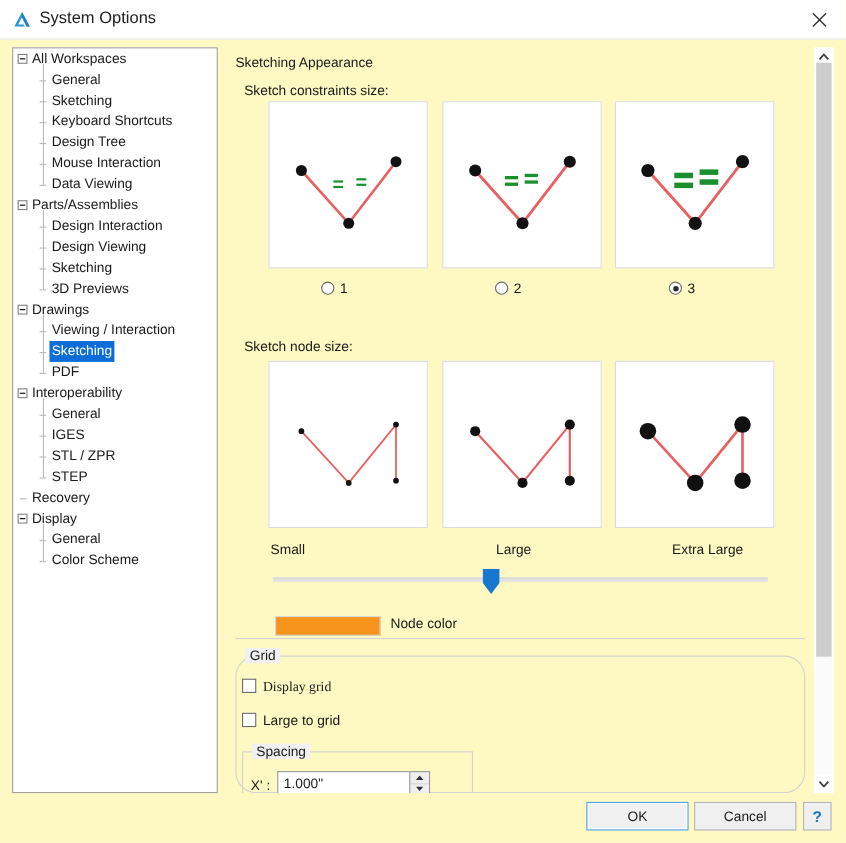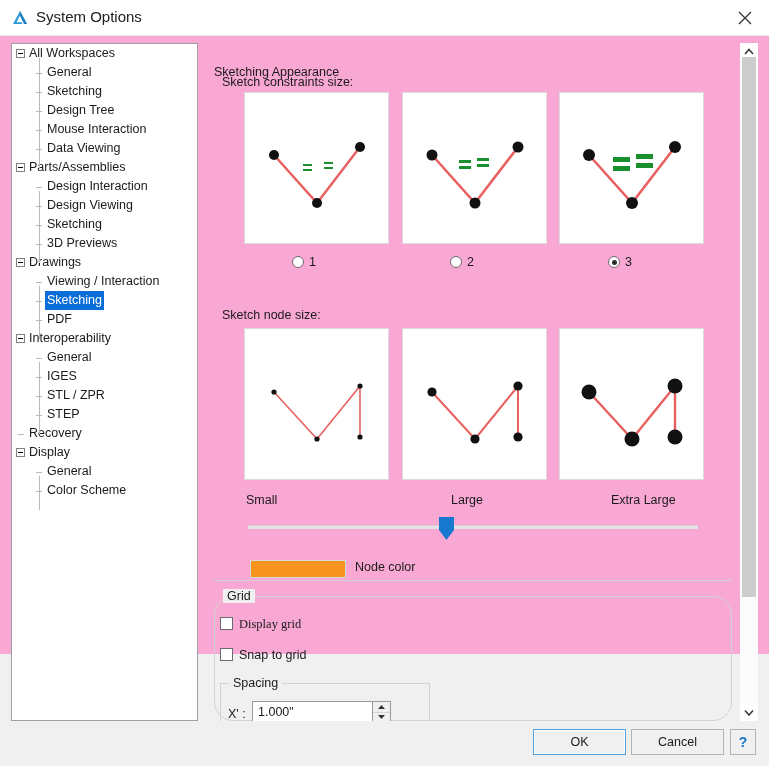--- a/index.html
+++ b/index.html
@@ -3,21 +3,21 @@
 <meta charset="utf-8">
 <style>
   html,body{margin:0;padding:0;}
   body{
     width:769px;height:766px;overflow:hidden;
     background:#f0f0f0;
     font-family:"Liberation Sans","DejaVu Sans",sans-serif;
     font-size:12.5px;color:#1a1a1a;
     -webkit-font-smoothing:antialiased;
   }
-  .window{position:relative;width:769px;height:654px;background:#f9a8d4;box-sizing:border-box;}
+  .window{position:relative;width:769px;height:766px;background:#fef9c3;box-sizing:border-box;}
 
   
   .titlebar{position:absolute;left:0;top:0;width:769px;height:36px;background:#ffffff;}
   .title-icon{position:absolute;left:10px;top:8px;width:20px;height:20px;}
   .title-text{position:absolute;left:36px;top:8px;font-size:15px;color:#202020;
               font-family:"Liberation Sans",sans-serif;white-space:nowrap;}
   .close-btn{position:absolute;right:0;top:0;width:46px;height:36px;cursor:default;}
   .close-btn svg{position:absolute;left:15px;top:11px;}
   .title-sep{position:absolute;left:0;top:35px;width:769px;height:1px;background:#e6e6e6;}
 
@@ -132,20 +132,21 @@
         <path d="M1 1 L13 13 M13 1 L1 13" stroke="#333" stroke-width="1.3" fill="none"></path>
       </svg>
     </div>
     <div class="title-sep"></div>
   </div>
 
   <div class="tree" id="tree">
       <div class="tnode root"><span class="expander"></span><span class="lbl">All Workspaces</span></div>
       <div class="tnode child"><span class="hline"></span><span class="lbl">General</span></div>
       <div class="tnode child"><span class="hline"></span><span class="lbl">Sketching</span></div>
+      <div class="tnode child"><span class="hline"></span><span class="lbl">Keyboard Shortcuts</span></div>
       <div class="tnode child"><span class="hline"></span><span class="lbl">Design Tree</span></div>
       <div class="tnode child"><span class="hline"></span><span class="lbl">Mouse Interaction</span></div>
       <div class="tnode child"><span class="hline"></span><span class="lbl">Data Viewing</span></div>
       <div class="tnode root"><span class="expander"></span><span class="lbl">Parts/Assemblies</span></div>
       <div class="tnode child"><span class="hline"></span><span class="lbl">Design Interaction</span></div>
       <div class="tnode child"><span class="hline"></span><span class="lbl">Design Viewing</span></div>
       <div class="tnode child"><span class="hline"></span><span class="lbl">Sketching</span></div>
       <div class="tnode child"><span class="hline"></span><span class="lbl">3D Previews</span></div>
       <div class="tnode root"><span class="expander"></span><span class="lbl">Drawings</span></div>
       <div class="tnode child"><span class="hline"></span><span class="lbl">Viewing / Interaction</span></div>
@@ -178,21 +179,21 @@
     <div class="arrow dn">
       <svg width="10" height="7" viewBox="0 0 10 7">
           <path d="M1 1.5 L5 6 L9 1.5" stroke="#3c3c3c" stroke-width="1.6" fill="none"></path>
         </svg>
     </div>
   </div>
 
   <div class="content">
 
     <div class="group-box" style="left:4px;top:10px;width:518px;height:528px;border-top:none;border-left:none;border-right:none;"></div>
-    <div class="grp-title" style="left:4px;top:22px;">Sketching Appearance</div>
+    <div class="grp-title" style="left:4px;top:7px;">Sketching Appearance</div>
 
     <div class="sub-label" style="left:12px;top:32px;">Sketch constraints size:</div>
 
     <div class="preview" style="left:34px;top:49px;">
       <svg width="143" height="150" viewBox="0 0 143 150">
         <path d="M29 62 L72 110 L115 54" stroke="#e8605f" stroke-width="2.4" fill="none" stroke-linecap="round"></path>
         <circle cx="29" cy="62" r="5" fill="#111"></circle>
         <circle cx="72" cy="110" r="5" fill="#111"></circle>
         <circle cx="115" cy="54" r="5" fill="#111"></circle>
         <rect x="58" y="71" width="9" height="2" fill="#1a8f2e"></rect>
@@ -291,21 +292,21 @@
     <div class="swatch-label">Node color</div>
 
     <div class="group-box" style="left:4px;top:553px;width:518px;height:125px;border-radius:19px;">
       <span class="legend">Grid</span>
     </div>
 
     <div class="chk" style="left:10px;top:574px;font-family:Liberation Serif, serif;">
       <span class="box"></span><span class="clbl">Display grid</span>
     </div>
     <div class="chk" style="left:10px;top:605px;">
-      <span class="box"></span><span class="clbl">Snap to grid</span>
+      <span class="box"></span><span class="clbl">Large to grid</span>
     </div>
 
     <div class="group-box" style="left:10px;top:640px;width:210px;height:80px;">
       <span class="legend">Spacing</span>
     </div>
 
     <div class="spin-label" style="left:18px;top:664px;">X' :</div>
     <div class="spin" style="left:42px;top:658px;width:139px;">
       <input type="text" value="1.000&quot;" style="">
       <div class="btns">

